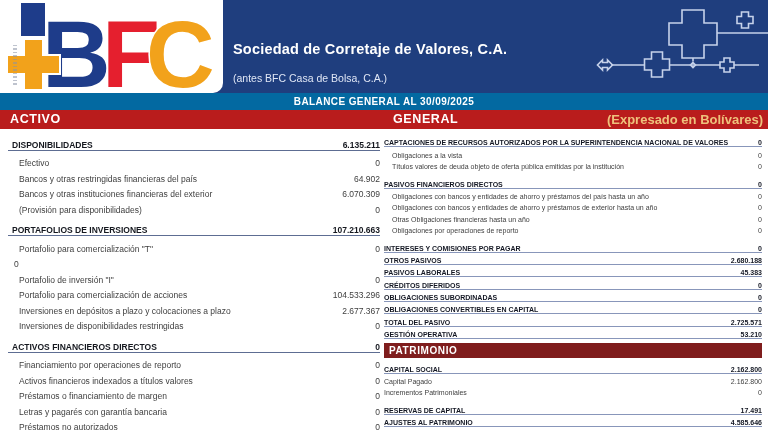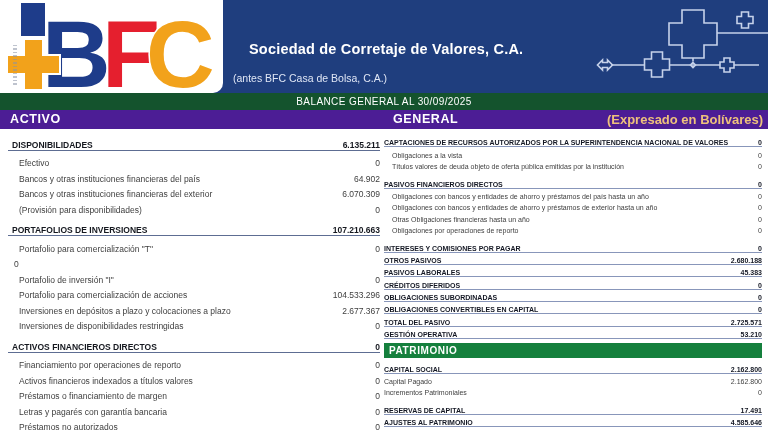--- a/index.html
+++ b/index.html
@@ -14,32 +14,32 @@
   .header{position:relative;height:93px;background:#1f3e7e;}
   .logo-card{
     position:absolute;left:0;top:0;width:223px;height:93px;background:#fff;
     border-radius:0 0 10px 0;overflow:hidden;
   }
   .fineprint{
     position:absolute;left:13px;top:45px;width:4px;height:42px;opacity:.55;
     background:repeating-linear-gradient(180deg,#8a93a6 0 1.5px,transparent 1.5px 3.5px);
   }
   .header-titles{position:absolute;left:233px;top:40px;color:#fff;line-height:1.25;}
-  .header-title{font-size:14.5px;font-weight:bold;letter-spacing:.2px;margin-left:16px;}
+  .header-title{font-size:14.5px;font-weight:bold;letter-spacing:.2px;}
   .header-subtitle{font-size:10.5px;color:#dfe6f5;margin-top:14px;}
   .crosses{position:absolute;right:0;top:0;}
 
   
   .banner{
-    height:17px;background:#14532d;color:#fff;font-weight:normal;font-size:10px;
+    height:17px;background:#0369a1;color:#fff;font-weight:bold;font-size:10px;
     text-align:center;line-height:17px;letter-spacing:.4px;
   }
 
   
-  .sectionbar{position:relative;height:19px;background:#4c1d95;color:#fff;}
+  .sectionbar{position:relative;height:19px;background:#b91c1c;color:#fff;}
   .sectionbar .activo{position:absolute;left:10px;top:0;line-height:19px;font-size:12.5px;font-weight:bold;letter-spacing:.6px;}
   .sectionbar .pasivo{position:absolute;left:393px;top:0;line-height:19px;font-size:12.5px;font-weight:bold;letter-spacing:.6px;}
   .sectionbar .note{position:absolute;right:5px;top:0;line-height:19px;font-size:13px;font-weight:bold;color:#eec17c;}
 
   
   .content{position:relative;height:303px;background:#fff;}
   .col-left{position:absolute;left:8px;top:6px;width:372px;}
   .col-right{position:absolute;left:384px;top:6px;width:378px;}
 
   .row{display:flex;justify-content:space-between;align-items:flex-end;white-space:nowrap;}
@@ -54,21 +54,21 @@
   .L .gap{height:6px;}
 
   
   .R .row{height:11.4px;font-size:7px;color:#3e3e3e;}
   .R .row .lbl{padding-left:8px;}
   .R .row.h,.R .row.t{font-weight:bold;color:#141824;border-bottom:1px solid #8896ba;}
   .R .row.h .lbl,.R .row.t .lbl,.R .row.p .lbl{padding-left:0;}
   .R .row.ind{border-bottom:1px solid #aab4cd;}
   .R .gap{height:6px;}
   .R .bar{
-    height:15px;background:#15803d;color:#fff;font-weight:bold;font-size:10px;
+    height:15px;background:#7f1d1d;color:#fff;font-weight:bold;font-size:10px;
     line-height:15px;padding-left:5px;letter-spacing:.6px;margin:4px 0 3px;
   }
 </style>
 </head>
 <body>
 
 <div class="page">
 
   <div class="header">
     <div class="logo-card">
@@ -115,21 +115,21 @@
       <div>
           <div class="row h">
             <span class="lbl">DISPONIBILIDADES</span>
             <span class="val">6.135.211</span>
           </div>
           <div class="row i">
             <span class="lbl">Efectivo</span>
             <span class="val">0</span>
           </div>
           <div class="row i">
-            <span class="lbl">Bancos y otras instituciones financieras del país</span>
+            <span class="lbl">Bancos y otras restringidas financieras del país</span>
             <span class="val">64.902</span>
           </div>
           <div class="row i">
             <span class="lbl">Bancos y otras instituciones financieras del exterior</span>
             <span class="val">6.070.309</span>
           </div>
           <div class="row i">
             <span class="lbl">(Provisión para disponibilidades)</span>
             <span class="val">0</span>
           </div>

